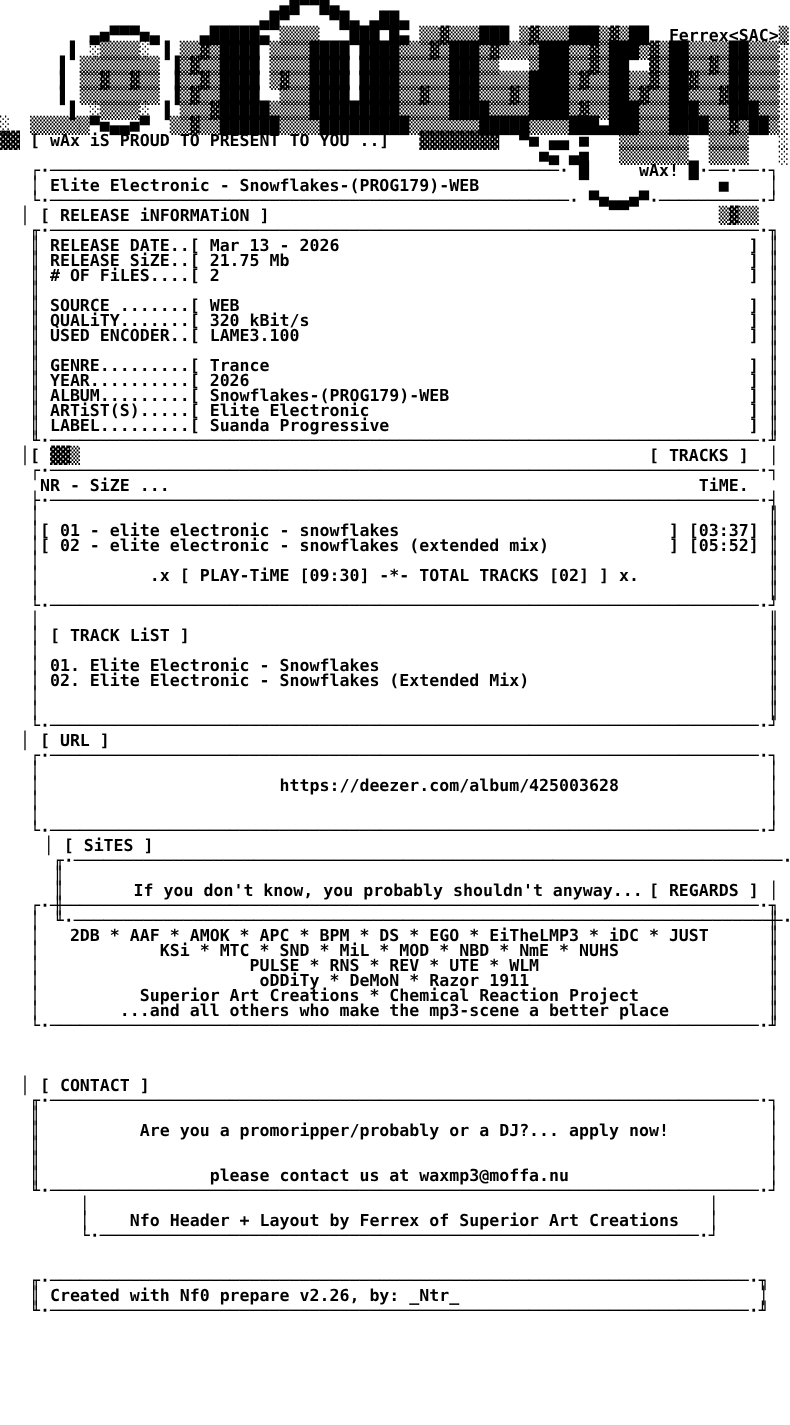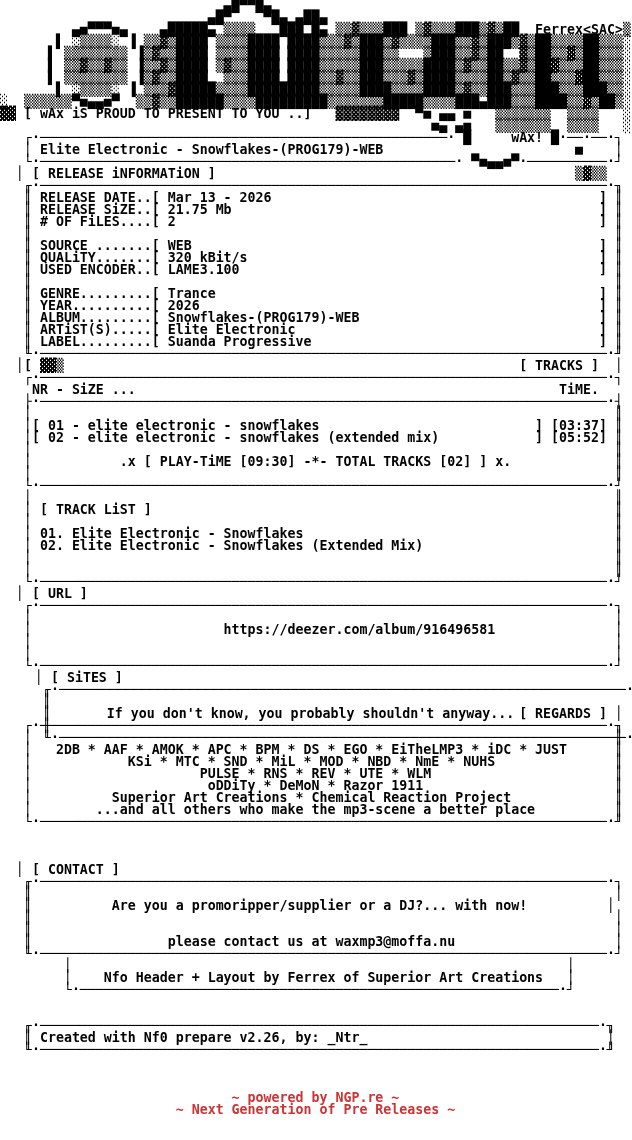--- a/index.html
+++ b/index.html
@@ -63,21 +63,21 @@
    │ [ TRACK LiST ]                                                          ║ 
    │                                                                         ║ 
    │ 01. Elite Electronic - Snowflakes                                       ║ 
    │ 02. Elite Electronic - Snowflakes (Extended Mix)                        ║ 
    │                                                                         ║ 
    │                                                                         ║ 
    └·───────────────────────────────────────────────────────────────────────·┘ </pre>
   <pre class="nfo" style="top: 588px;">  │ [ URL ]                                                                    
    ┌·───────────────────────────────────────────────────────────────────────·┐ 
    │                                                                         │ 
-   │                        https://deezer.com/album/916496581               │ 
+   │                        https://deezer.com/album/425003628               │ 
    │                                                                         │ 
    │                                                                         │ 
    └·───────────────────────────────────────────────────────────────────────·┘ </pre>
   <pre class="nfo" style="top: 672px; padding-left: 19px;">  │ [ SiTES ]                                                                  
    ╓·───────────────────────────────────────────────────────────────────────·┐ 
    ║                                                                         │ 
    ║       If you don't know, you probably shouldn't anyway...               │ 
    ║                                                                         │ 
    ╙·───────────────────────────────────────────────────────────────────────·┘ </pre>
   <pre class="nfo" style="top: 708px;">                                                                 [ REGARDS ] │ 
@@ -86,26 +86,24 @@
    │   2DB * AAF * AMOK * APC * BPM * DS * EGO * EiTheLMP3 * iDC * JUST      ║ 
    │            KSi * MTC * SND * MiL * MOD * NBD * NmE * NUHS               ║ 
    │                     PULSE * RNS * REV * UTE * WLM                       ║ 
    │                      oDDiTy * DeMoN * Razor 1911                        ║ 
    │          Superior Art Creations * Chemical Reaction Project             ║ 
    │        ...and all others who make the mp3-scene a better place          ║ 
    └·───────────────────────────────────────────────────────────────────────·╜ </pre>
   <pre class="nfo" style="top: 864px;">  │ [ CONTACT ]                                                                
    ╓·───────────────────────────────────────────────────────────────────────·┐ 
    ║                                                                         │ 
-   ║          Are you a promoripper/supplier or a DJ?... with now!          │ 
+   ║          Are you a promoripper/probably or a DJ?... apply now!          │ 
    ║                                                                         │ 
    ║                                                                         │ 
    ║                 please contact us at waxmp3@moffa.nu                    │ 
    ╙·───────────────────────────────────────────────────────────────────────·┘ </pre>
   <pre class="nfo" style="top: 960px;">        │                                                              │       
         │    Nfo Header + Layout by Ferrex of Superior Art Creations   │       
         └·────────────────────────────────────────────────────────────·┘       </pre>
   <pre class="nfo" style="top: 1020px;">   ╓·──────────────────────────────────────────────────────────────────────·╖  
    ║ Created with Nf0 prepare v2.26, by: _Ntr_                              │  
    ╙·──────────────────────────────────────────────────────────────────────·╜  </pre>
-  <pre class="nfo" style="top: 1092px; color: rgb(204, 51, 51);">                             ~ powered by NGP.re ~                             
-                      ~ Next Generation of Pre Releases ~                      </pre>
 </div>
 
 </body></html>

